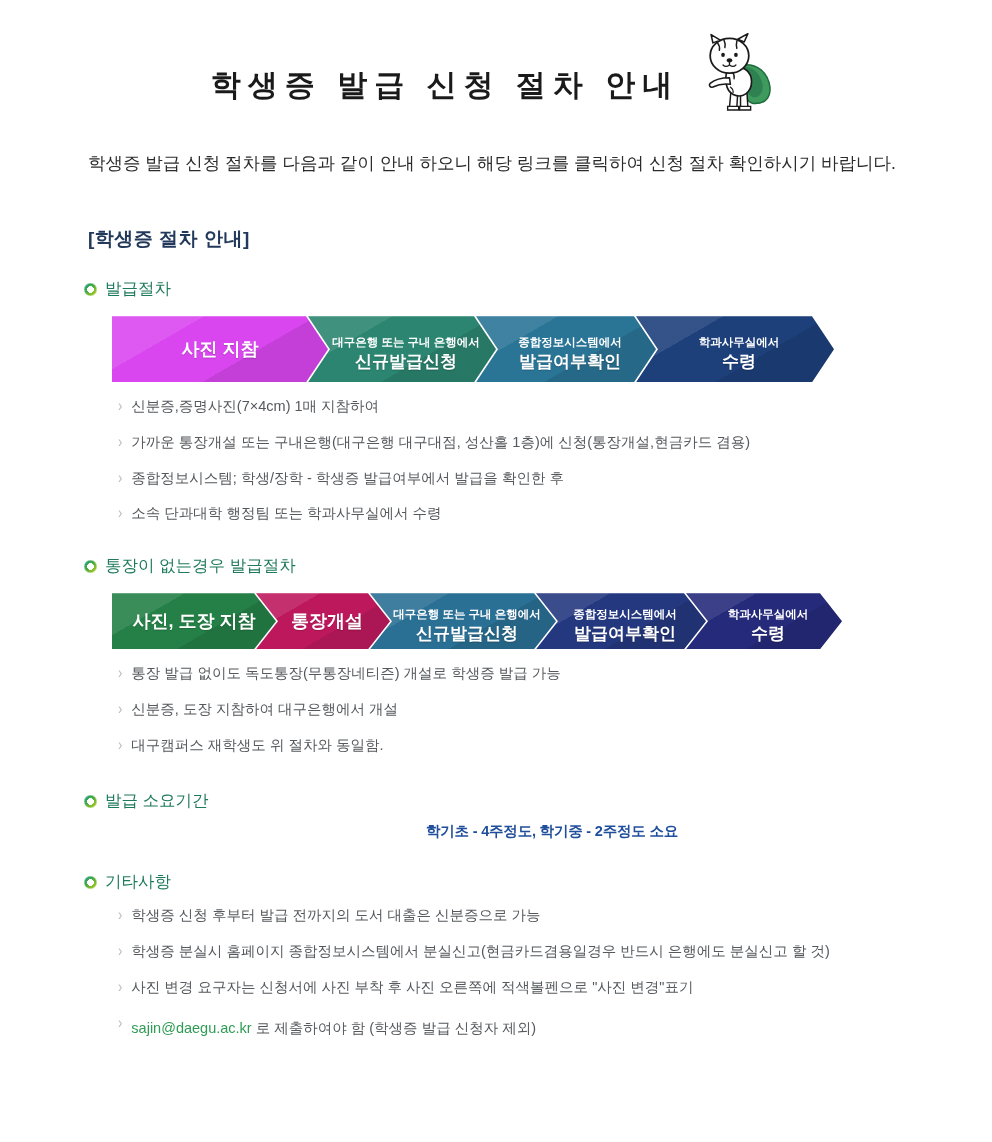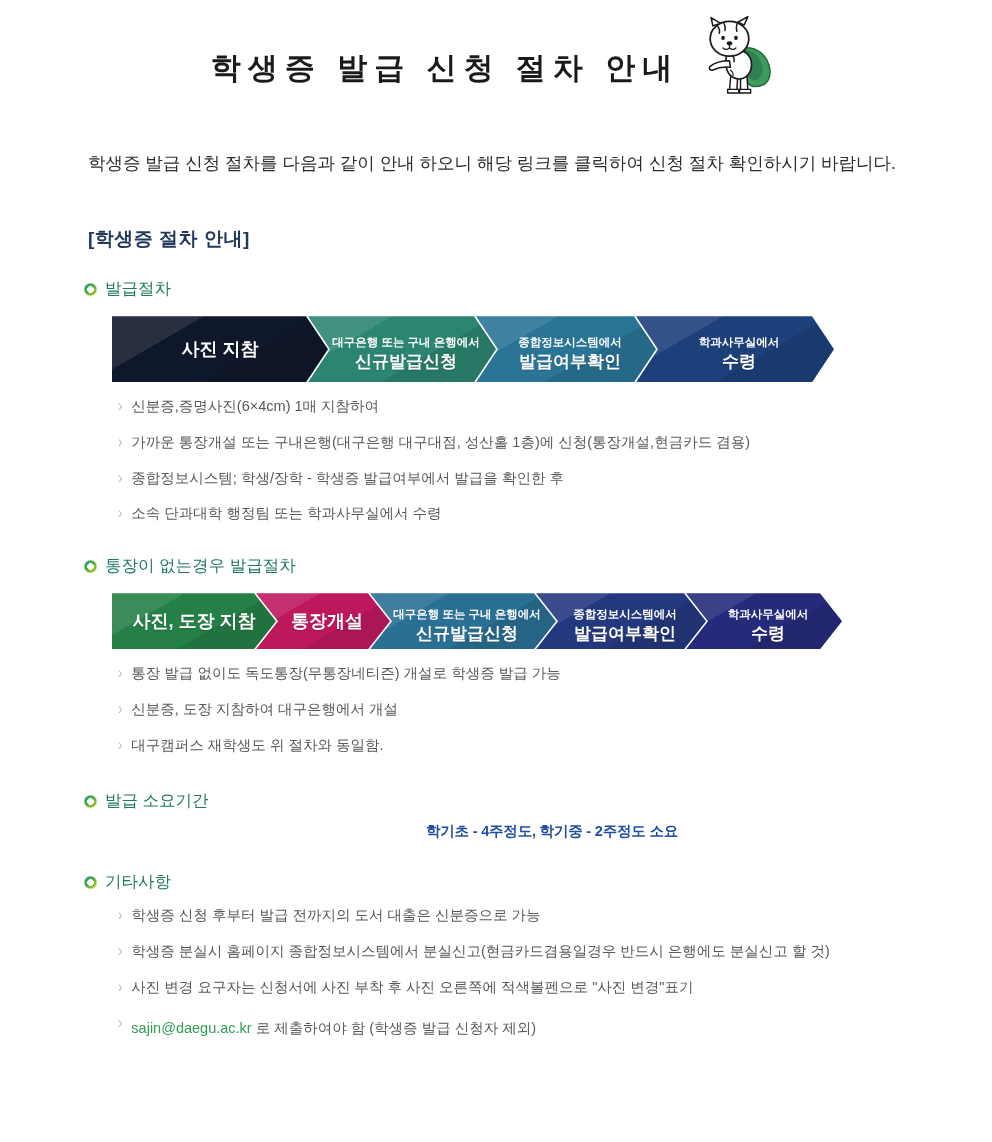--- a/index.html
+++ b/index.html
@@ -19,21 +19,21 @@
   
   .header {
     position: relative;
     height: 118px;
   }
   .title-row {
     display: flex;
     align-items: center;
     justify-content: center;
     gap: 4px;
-    padding-top: 31px;
+    padding-top: 48px;
   }
   .doc-title {
     font-size: 30px;
     font-weight: bold;
     color: #1a1a1a;
     letter-spacing: 7px;
     white-space: nowrap;
   }
   .mascot {
     width: 92px;
@@ -218,21 +218,21 @@
 <p class="intro"><span class="indent"></span><span>학생증 발급 신청 절차를 다음과 같이 안내 하오니 해당 링크를 클릭하여 신청 절차 확인하시기 바랍니다.</span></p>
 
 <div class="sec-title">[학생증 절차 안내]</div>
 
 <div class="sub">
   <span class="ring"></span>
   <span class="sub-label">발급절차</span>
 </div>
 
 <div class="flow">
-  <div class="chev" style="flex:0 0 216px;background:#0f172a">
+  <div class="chev" style="flex:0 0 216px;background:#d946ef">
     <span class="facet"></span>
     <span class="main solo">사진 지참</span>
   </div>
   <div class="chev" style="flex:0 0 188px;background:#2b8570">
     <span class="facet"></span>
     <span class="top">대구은행 또는 구내 은행에서</span>
     <span class="main">신규발급신청</span>
   </div>
   <div class="chev" style="flex:0 0 180px;background:#2a7496">
     <span class="facet"></span>
@@ -242,21 +242,21 @@
   <div class="chev" style="flex:0 0 198px;background:#1d3f7a">
     <span class="facet"></span>
     <span class="top">학과사무실에서</span>
     <span class="main">수령</span>
   </div>
 </div>
 
 <div class="blist">
   <div class="bitem">
     <span class="chevmark">›</span>
-    <span class="txt">신분증,증명사진(6×4cm) 1매 지참하여</span>
+    <span class="txt">신분증,증명사진(7×4cm) 1매 지참하여</span>
   </div>
   <div class="bitem">
     <span class="chevmark">›</span>
     <span class="txt">가까운 통장개설 또는 구내은행(대구은행 대구대점, 성산홀 1층)에 신청(통장개설,현금카드 겸용)</span>
   </div>
   <div class="bitem">
     <span class="chevmark">›</span>
     <span class="txt">종합정보시스템; 학생/장학 - 학생증 발급여부에서 발급을 확인한 후</span>
   </div>
   <div class="bitem">

